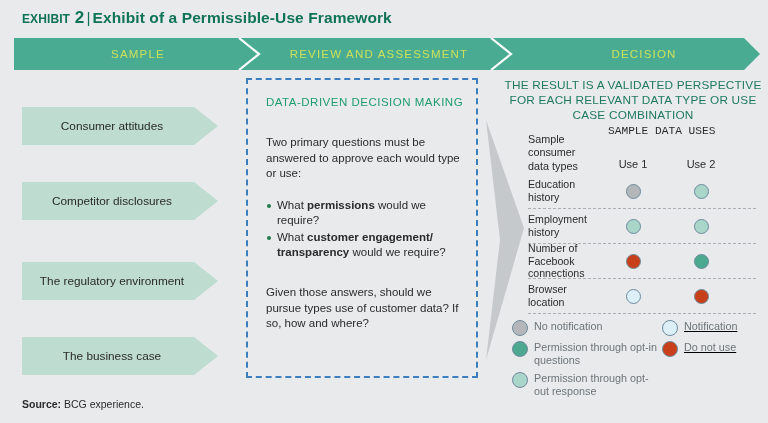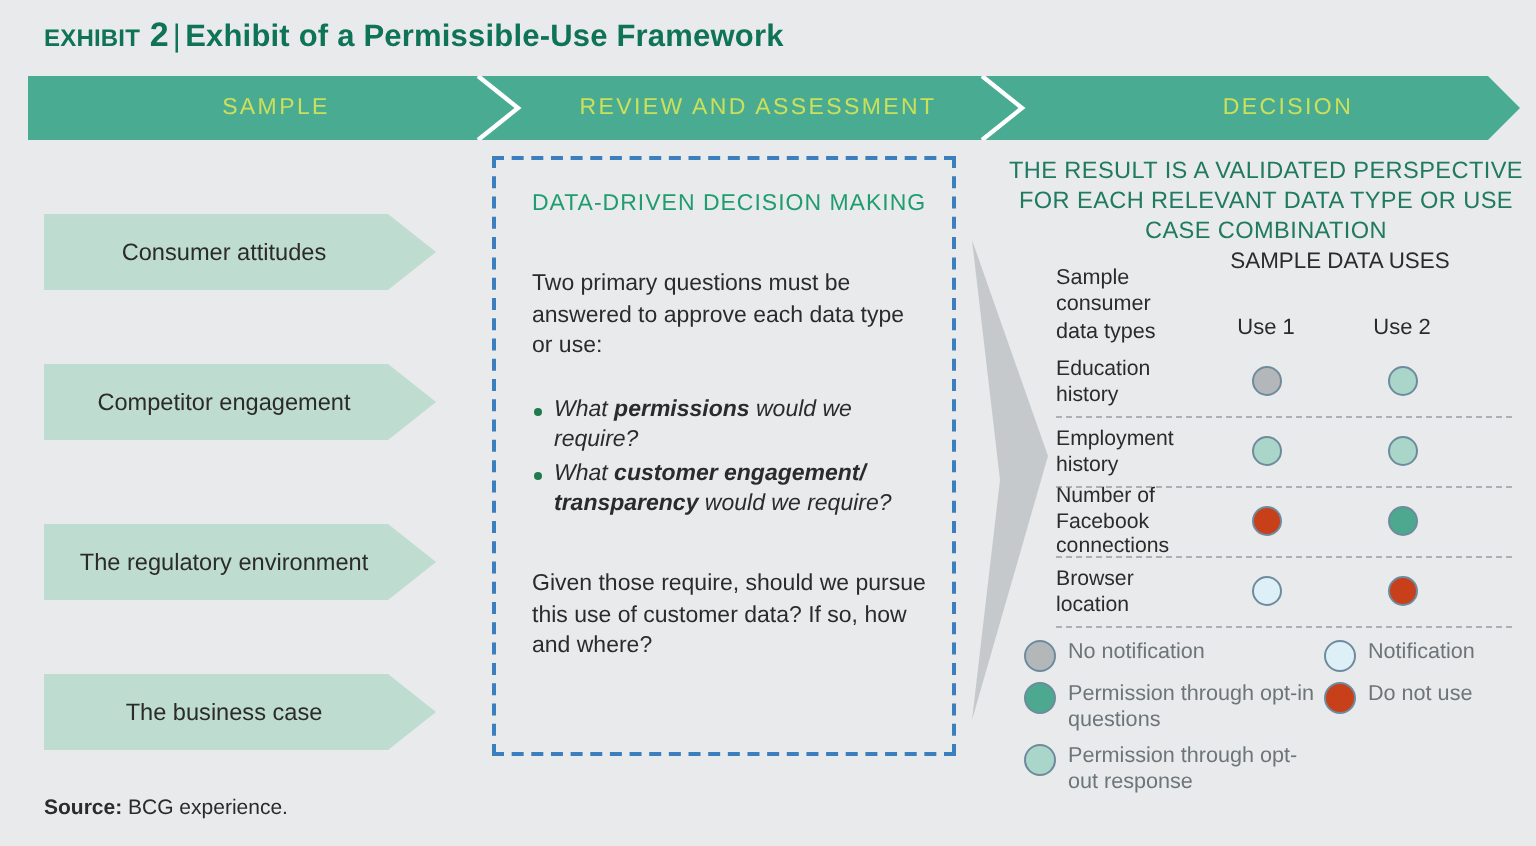--- a/index.html
+++ b/index.html
@@ -121,21 +121,20 @@
     position: absolute;
     left: 18px;
     top: 118px;
     width: 202px;
     margin: 0;
     padding: 0;
     list-style: none;
     font-size: 11.5px;
     line-height: 1.3;
     color: #2b2b2b;
-    font-style: italic;
   }
   #decision-questions li {
     position: relative;
     padding-left: 11px;
     margin-bottom: 2px;
   }
   #decision-questions li:before {
     content: "";
     position: absolute;
     left: 1px;
@@ -184,24 +183,24 @@
     width: 70px;
     font-size: 10.8px;
     line-height: 1.25;
     color: #2b2b2b;
   }
   #col-head-sample-uses {
     position: absolute;
     left: 608px;
     top: 124px;
     width: 124px;
-    text-align: center;
     font-size: 11.2px;
     line-height: 1.25;
     color: #2b2b2b;
+    font-family: Liberation Mono, monospace;
   }
   .use-head {
     position: absolute;
     top: 158px;
     width: 54px;
     text-align: center;
     font-size: 11px;
     color: #2b2b2b;
   }
   #use-head-0 { left: 606px; }
@@ -255,21 +254,21 @@
     position: absolute;
     left: 512px;
     top: 320px;
     width: 250px;
   }
   .legend-col {
     position: absolute;
     top: 0;
   }
   #legend-col-left  { left: 0px;   width: 150px; }
-  #legend-col-right { left: 150px; width: 104px; }
+  #legend-col-right { left: 150px; width: 104px; text-decoration: underline; }
   .legend-item {
     position: relative;
     padding-left: 22px;
     margin-bottom: 5px;
     font-size: 10.8px;
     line-height: 1.2;
     color: #6d7579;
     min-height: 16px;
   }
   .legend-item .dot {
@@ -309,43 +308,43 @@
 <div class="input-arrow" id="input-arrow-0">
   <svg width="196" height="38" viewBox="0 0 196 38">
     <path d="M0,0 L172,0 L196,19 L172,38 L0,38 Z" fill="#bedcd0"></path>
   </svg>
   <span>Consumer attitudes</span>
 </div>
 <div class="input-arrow" id="input-arrow-1">
   <svg width="196" height="38" viewBox="0 0 196 38">
     <path d="M0,0 L172,0 L196,19 L172,38 L0,38 Z" fill="#bedcd0"></path>
   </svg>
-  <span>Competitor engagement</span>
+  <span>Competitor disclosures</span>
 </div>
 <div class="input-arrow" id="input-arrow-2">
   <svg width="196" height="38" viewBox="0 0 196 38">
     <path d="M0,0 L172,0 L196,19 L172,38 L0,38 Z" fill="#bedcd0"></path>
   </svg>
   <span>The regulatory environment</span>
 </div>
 <div class="input-arrow" id="input-arrow-3">
   <svg width="196" height="38" viewBox="0 0 196 38">
     <path d="M0,0 L172,0 L196,19 L172,38 L0,38 Z" fill="#bedcd0"></path>
   </svg>
   <span>The business case</span>
 </div>
 
 <div id="decision-panel">
   <div id="decision-panel-title">DATA-DRIVEN DECISION MAKING</div>
-  <div id="decision-intro">Two primary questions must be answered to approve each data type or use:</div>
+  <div id="decision-intro">Two primary questions must be answered to approve each would type or use:</div>
   <ul id="decision-questions">
     <li><span>What </span><b>permissions</b><span> would we require?</span></li>
     <li><span>What </span><b>customer engagement/ transparency</b><span> would we require?</span></li>
   </ul>
-  <div id="decision-outro">Given those require, should we pursue this use of customer data? If so, how and where?</div>
+  <div id="decision-outro">Given those answers, should we pursue types use of customer data? If so, how and where?</div>
 </div>
 
 <svg id="connector-arrow" width="44" height="240" viewBox="0 0 44 240">
   <path d="M2,0 L40,108 L2,240 L16,120 Z" fill="#c6c9cb"></path>
 </svg>
 
 <div id="result-title">THE RESULT IS A VALIDATED PERSPECTIVE FOR EACH RELEVANT DATA TYPE OR USE CASE COMBINATION</div>
 <div id="col-head-types">Sample consumer data types</div>
 <div id="col-head-sample-uses">SAMPLE DATA USES</div>
 <div class="use-head" id="use-head-0">Use 1</div>

